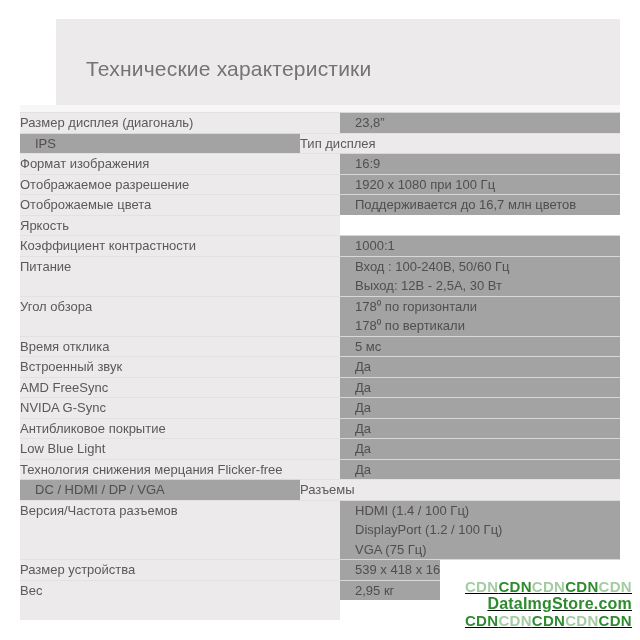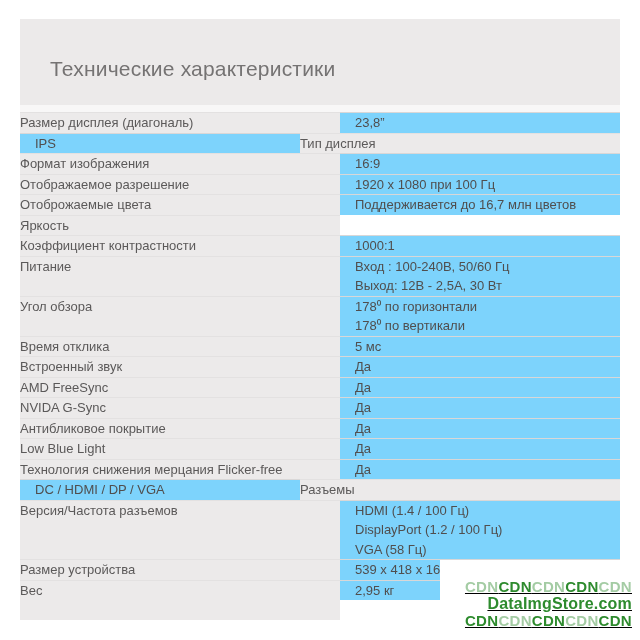--- a/index.html
+++ b/index.html
@@ -21,20 +21,21 @@
     position: absolute;
     left: 20px;
     top: 19px;
     width: 600px;
   }
   .title-block {
     background: var(--panel-gray, #ECEAEA);
     height: 86px;
     box-sizing: border-box;
     padding: 38px 0 0 30px;
+    margin-left: 36px;
   }
   .title {
     font-size: 21px;
     color: var(--title-color, #757373);
     letter-spacing: 0.2px;
   }
   .gap {
     height: 7px;
     background: var(--gap-light, #F8F7F7);
   }
@@ -47,21 +48,21 @@
   }
   .cell.label {
     width: 320px;
     background: var(--panel-gray, #ECEAEA);
     padding-right: 6px;
     color: var(--label-color, #5B5959);
     border-top: 1px solid var(--sep-on-gray, #E3E1E1);
   }
   .cell.value {
     flex: 1;
-    background: #7dd3fc;
+    background: #a3a3a3;
     padding-left: 15px;
     color: var(--value-color, #504E4E);
     border-top: 1px solid var(--sep-on-white, #D9D7D7);
   }
   .table-footer {
     width: 320px;
     height: 20px;
     background: var(--panel-gray, #ECEAEA);
   }
   .watermark {
@@ -224,21 +225,21 @@
           <div>DC / HDMI / DP / VGA</div>
         </div>
         <div class="cell label">Разъемы</div>
       </div>
 
       <div class="spec-row">
         <div class="cell label">Версия/Частота разъемов</div>
         <div class="cell value">
           <div>HDMI (1.4 / 100 Гц)</div>
           <div>DisplayPort (1.2 / 100 Гц)</div>
-          <div>VGA (58 Гц)</div>
+          <div>VGA (75 Гц)</div>
         </div>
       </div>
 
       <div class="spec-row">
         <div class="cell label">Размер устройства</div>
         <div class="cell value">
           <div>539 x 418 x 16´</div>
         </div>
       </div>
 

